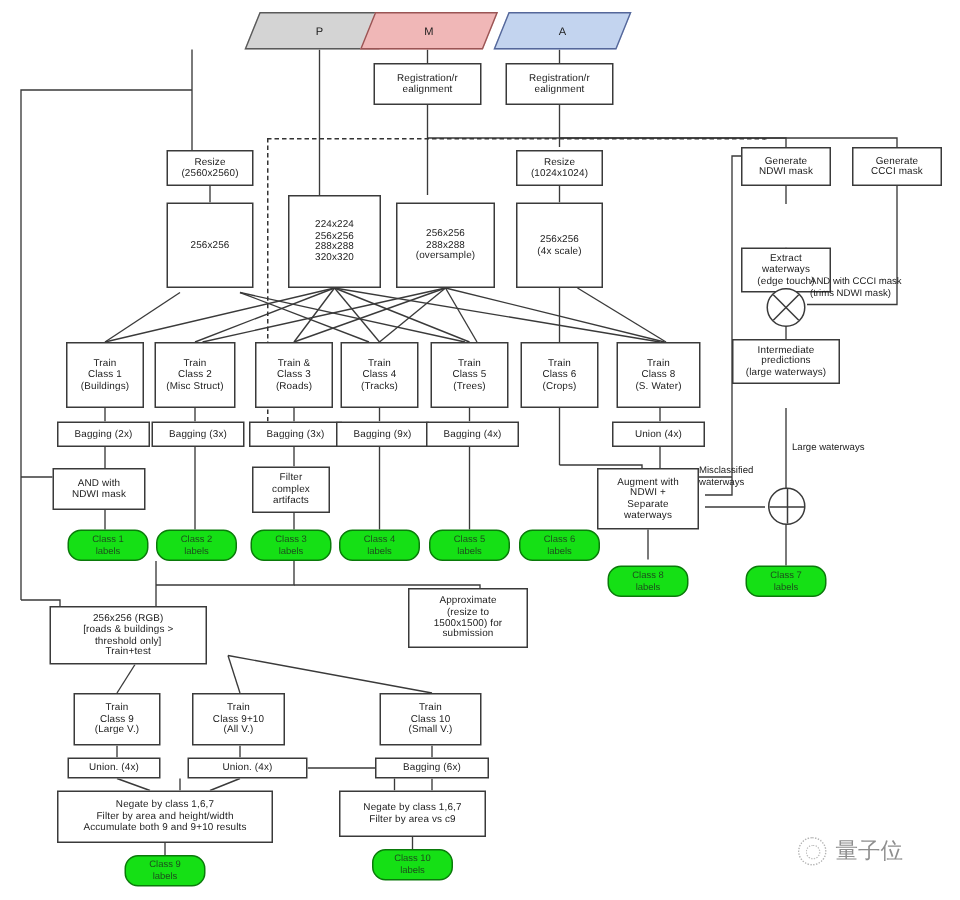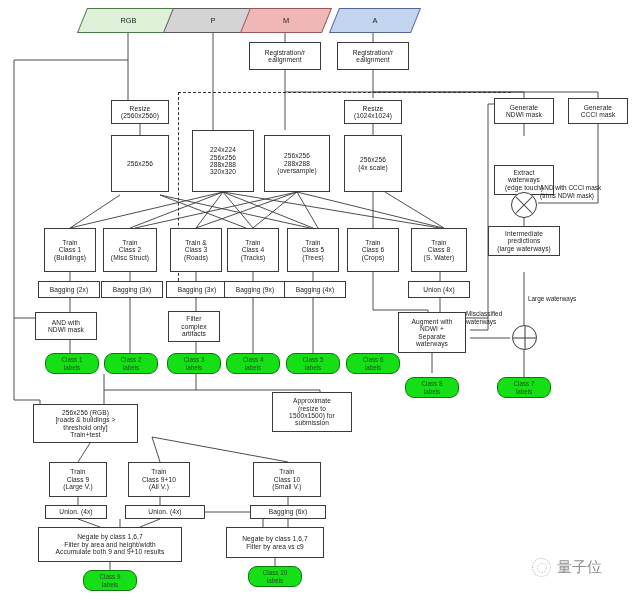--- a/index.html
+++ b/index.html
@@ -219,24 +219,20 @@
       <path d="M288 519 L288 527"></path>
 
       <path d="M110 562 L110 570"></path>
       <path d="M275 558 L275 566"></path>
 
       <path d="M320 390 L320 390"></path>
       <path d="M196 390 L320 390 L320 392"></path>
     </g>
   </svg>
 
-  <div class="para rgb" style="left:82px;top:8px;width:93px;height:25px;">
-    <span class="shape"></span>
-    <span class="lab">RGB</span>
-  </div>
   <div class="para p" style="left:168px;top:8px;width:90px;height:25px;">
     <span class="shape"></span>
     <span class="lab">P</span>
   </div>
   <div class="para m" style="left:245px;top:8px;width:82px;height:25px;">
     <span class="shape"></span>
     <span class="lab">M</span>
   </div>
   <div class="para a" style="left:334px;top:8px;width:82px;height:25px;">
     <span class="shape"></span>

